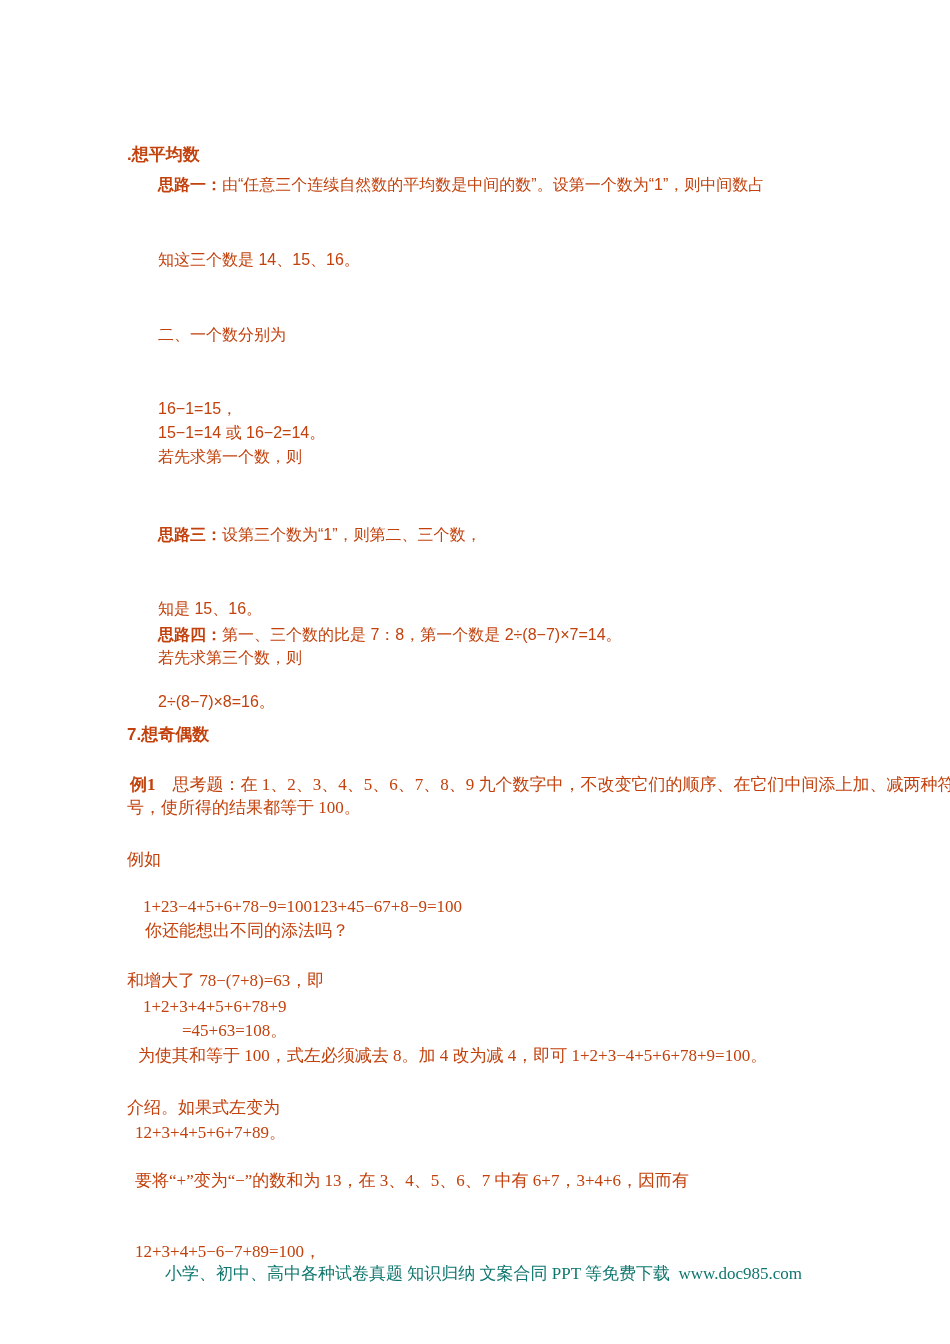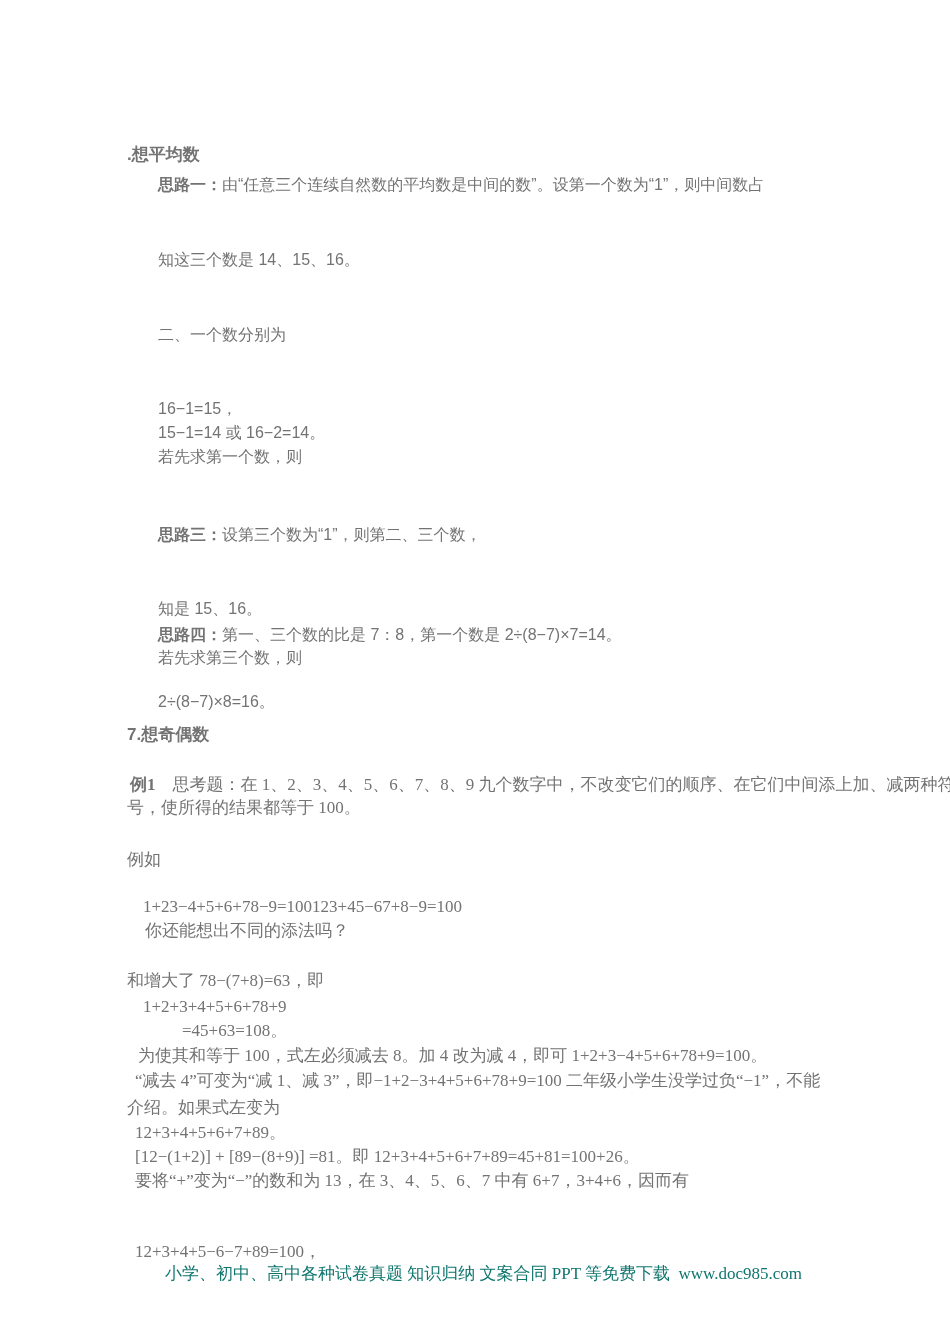--- a/index.html
+++ b/index.html
@@ -12,21 +12,21 @@
     width: 950px;
     height: 1344px;
     background: #ffffff;
     overflow: hidden;
     color: #111111;
   }
   .line {
     position: absolute;
     white-space: pre;
     line-height: 22px;
-    color: #737373;
+    color: #c2410c;
   }
   .font-sans {
     font-family: "Liberation Sans", "DejaVu Sans", sans-serif;
     font-size: 16px;
   }
   .font-serif {
     font-family: "Liberation Serif", "DejaVu Serif", serif;
     font-size: 17px;
   }
   .bold {
@@ -66,19 +66,17 @@
     <div class="line font-sans" style="left: 127px; top: 724px; font-size: 17px;"><span class="bold">7.想奇偶数</span></div>
     <div class="line font-serif" style="left: 130px; top: 774px;"><span class="bold">例1</span><span>　思考题：在 1、2、3、4、5、6、7、8、9 九个数字中，不改变它们的顺序、在它们中间添上加、减两种符</span></div>
     <div class="line font-serif" style="left: 127px; top: 797px;"><span>号，使所得的结果都等于 100。</span></div>
     <div class="line font-serif" style="left: 127px; top: 849px;"><span>例如</span></div>
     <div class="line font-serif" style="left: 143px; top: 896px;"><span>1+23−4+5+6+78−9=100123+45−67+8−9=100</span></div>
     <div class="line font-serif" style="left: 145px; top: 920px;"><span>你还能想出不同的添法吗？</span></div>
     <div class="line font-serif" style="left: 127px; top: 970px;"><span>和增大了 78−(7+8)=63，即</span></div>
     <div class="line font-serif" style="left: 143px; top: 996px;"><span>1+2+3+4+5+6+78+9</span></div>
     <div class="line font-serif" style="left: 150px; top: 1020px; margin-left: 32px;"><span>=45+63=108。</span></div>
     <div class="line font-serif" style="left: 138px; top: 1045px;"><span>为使其和等于 100，式左必须减去 8。加 4 改为减 4，即可 1+2+3−4+5+6+78+9=100。</span></div>
-    <div class="line font-serif" style="left: 135px; top: 1070px;"><span>“减去 4”可变为“减 1、减 3”，即−1+2−3+4+5+6+78+9=100 二年级小学生没学过负“−1”，不能</span></div>
     <div class="line font-serif" style="left: 127px; top: 1097px;"><span>介绍。如果式左变为</span></div>
     <div class="line font-serif" style="left: 135px; top: 1122px;"><span>12+3+4+5+6+7+89。</span></div>
-    <div class="line font-serif" style="left: 135px; top: 1146px;"><span>[12−(1+2)] + [89−(8+9)] =81。即 12+3+4+5+6+7+89=45+81=100+26。</span></div>
     <div class="line font-serif" style="left: 135px; top: 1170px;"><span>要将“+”变为“−”的数和为 13，在 3、4、5、6、7 中有 6+7，3+4+6，因而有</span></div>
     <div class="line font-serif" style="left: 135px; top: 1241px;"><span>12+3+4+5−6−7+89=100，</span></div>
   </div>
 
 </body></html>

